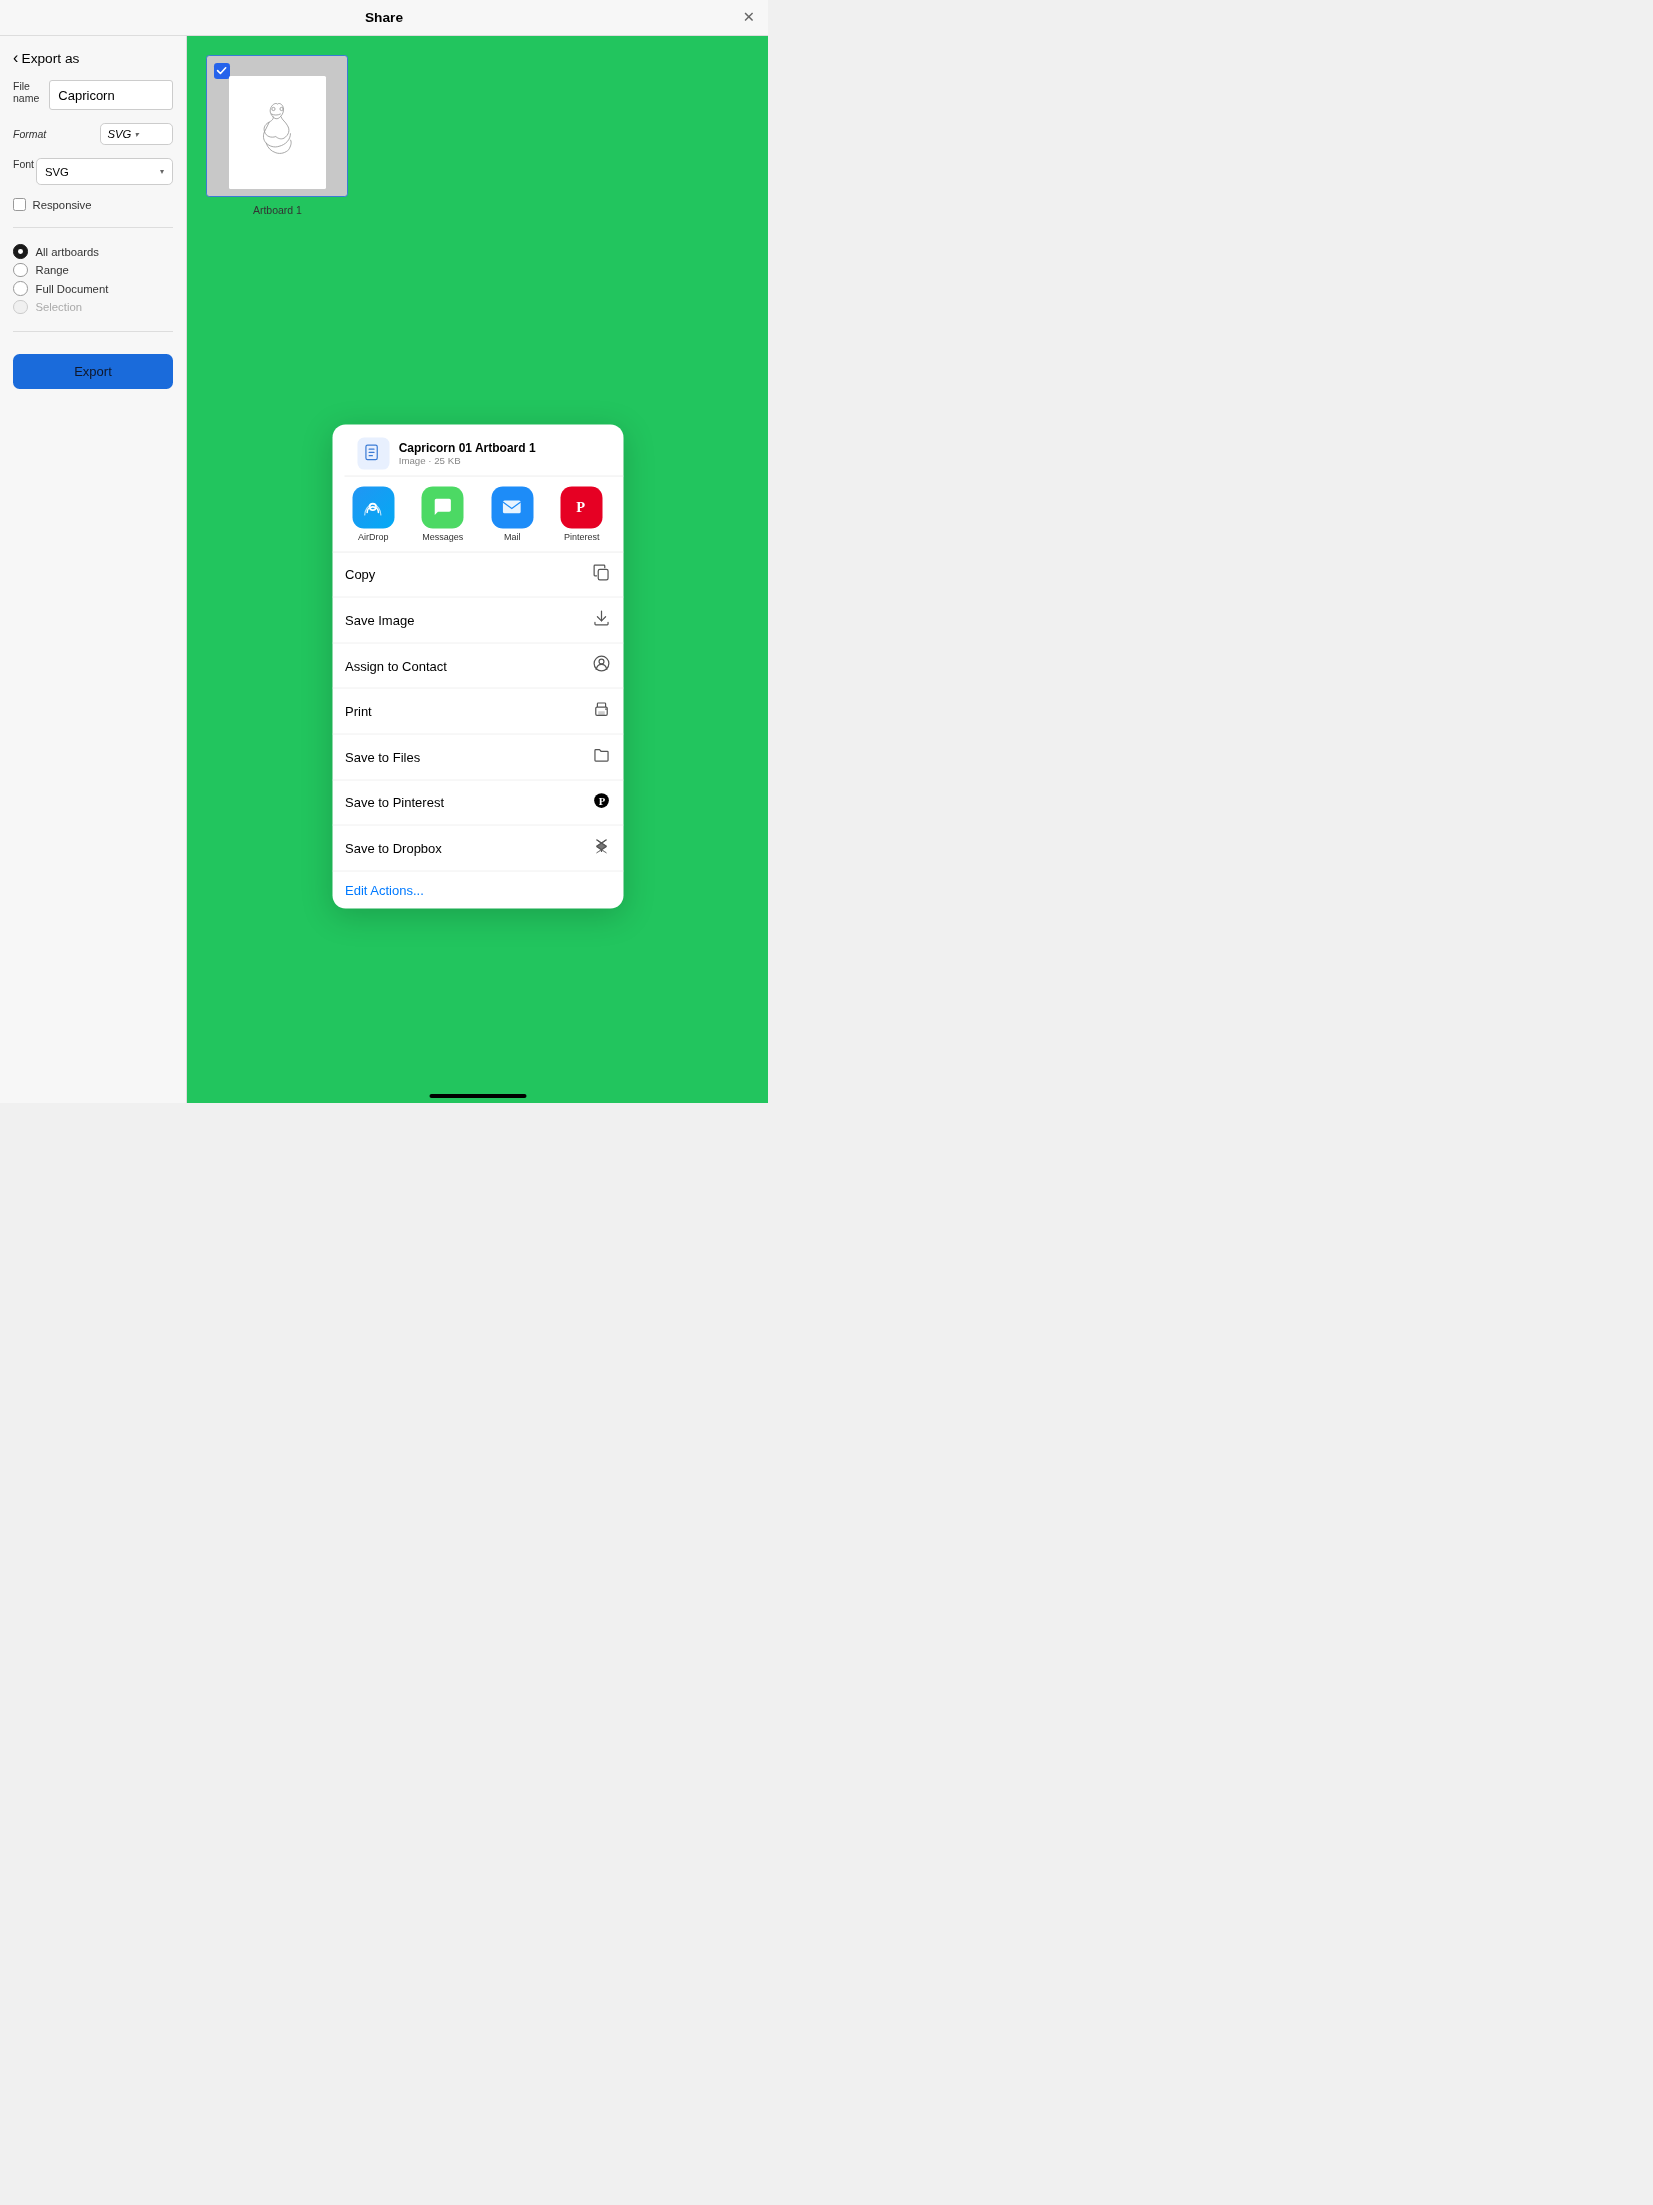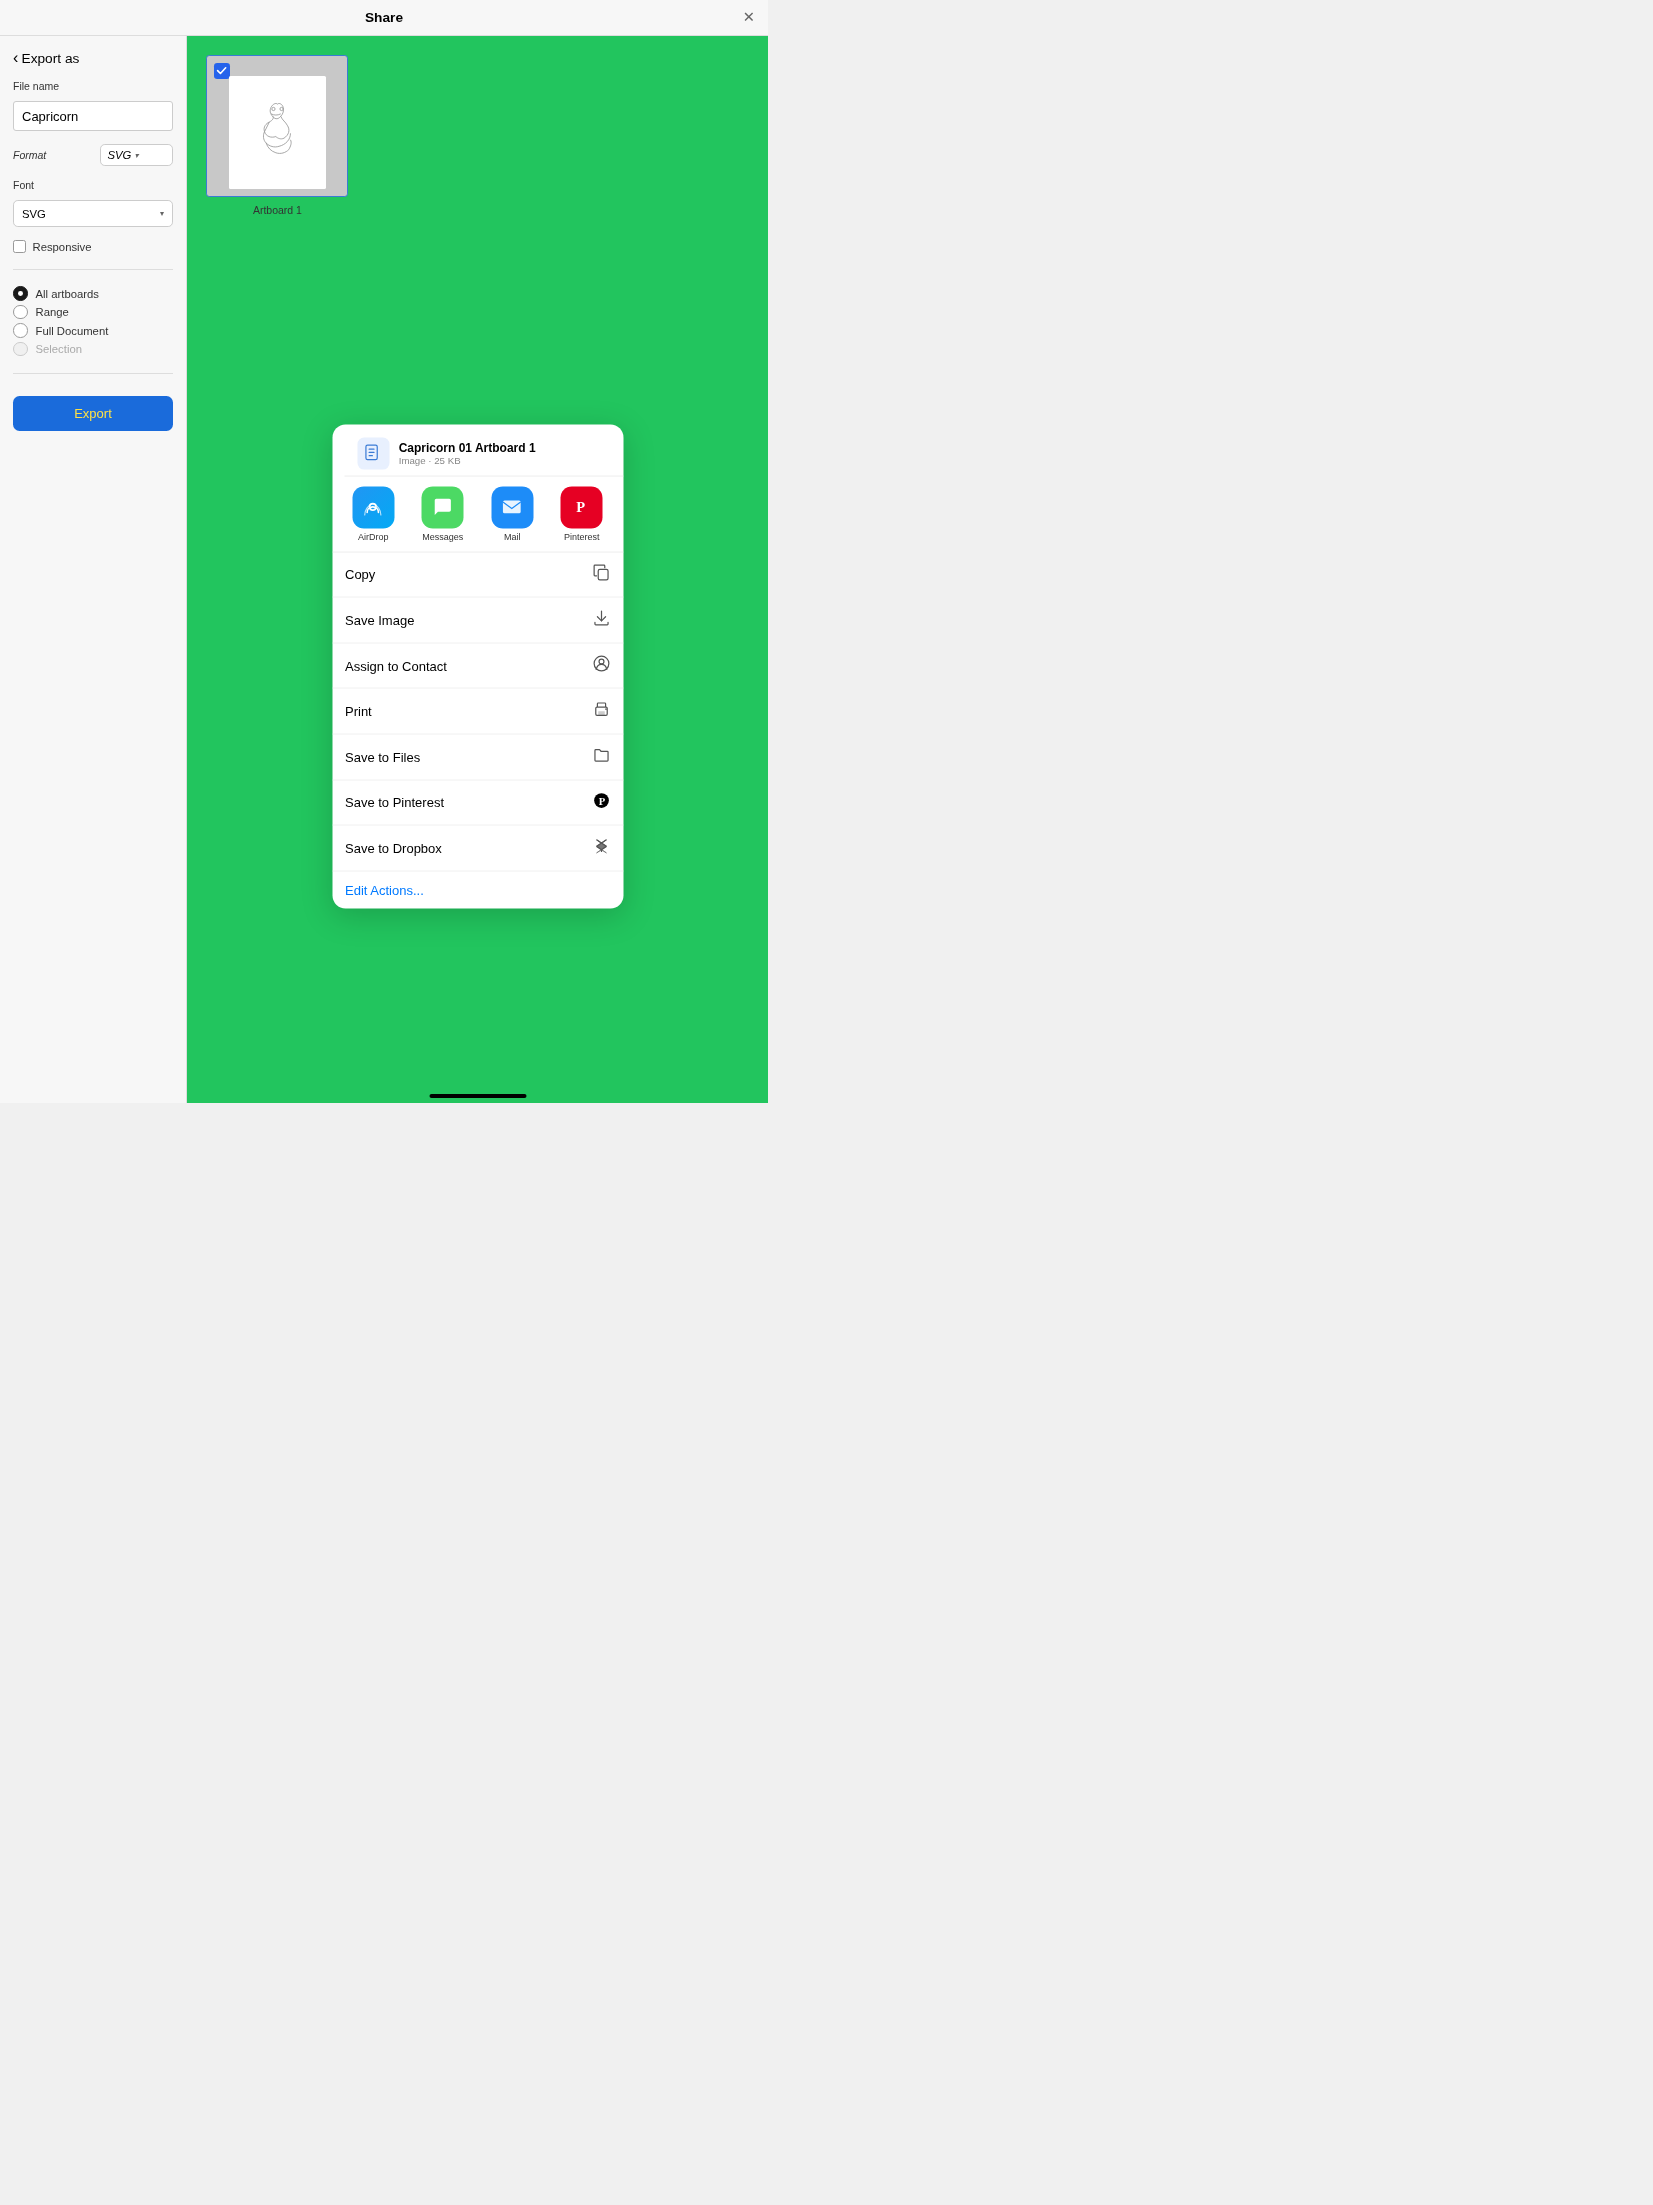--- a/index.html
+++ b/index.html
@@ -63,22 +63,22 @@
       color: #000;
       font-weight: 500;
     }
     .back-arrow {
       font-size: 16px;
       color: #000;
     }
 
     .field-group {
       display: flex;
-      flex-direction: column;
-      gap: 9px;
+      flex-direction: row;
+      gap: 2px;
     }
     .field-label {
       font-size: 10.5px;
       color: #333;
     }
     .text-input {
       border: 0.8px solid #ccc;
       border-radius: 3px;
       padding: 6.5px 8px;
       font-size: 13px;
@@ -191,21 +191,21 @@
     }
 
     .divider {
       border: none;
       border-top: 0.8px solid #ddd;
       margin: 3.2px 0;
     }
 
     .export-btn {
       background: #1a6bdb;
-      color: #fde047;
+      color: #0f172a;
       border: none;
       border-radius: 6.5px;
       padding: 9.7px;
       font-size: 13px;
       font-weight: 500;
       cursor: pointer;
       width: 100%;
       margin-top: 6.5px;
     }
 

